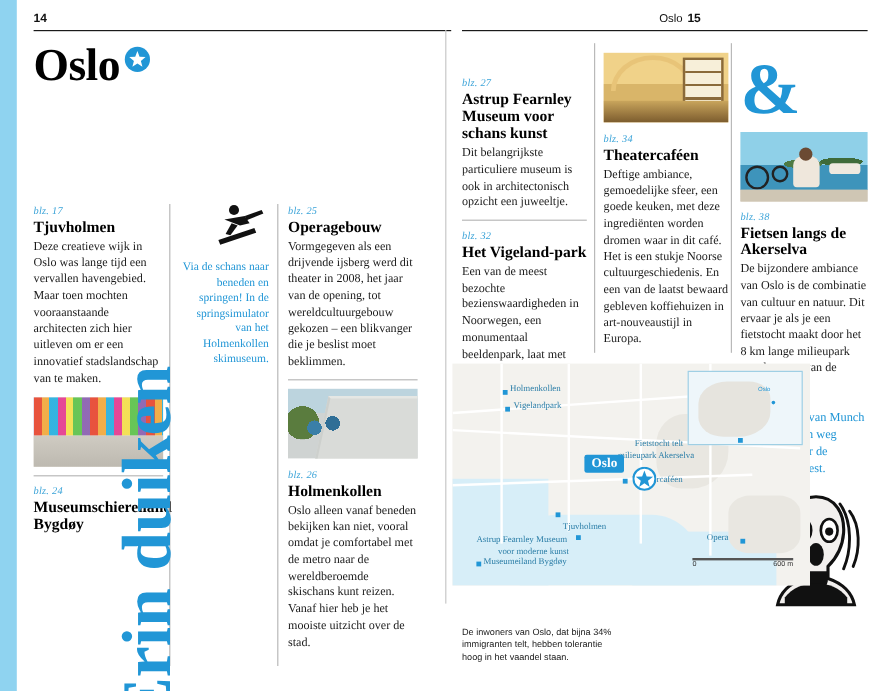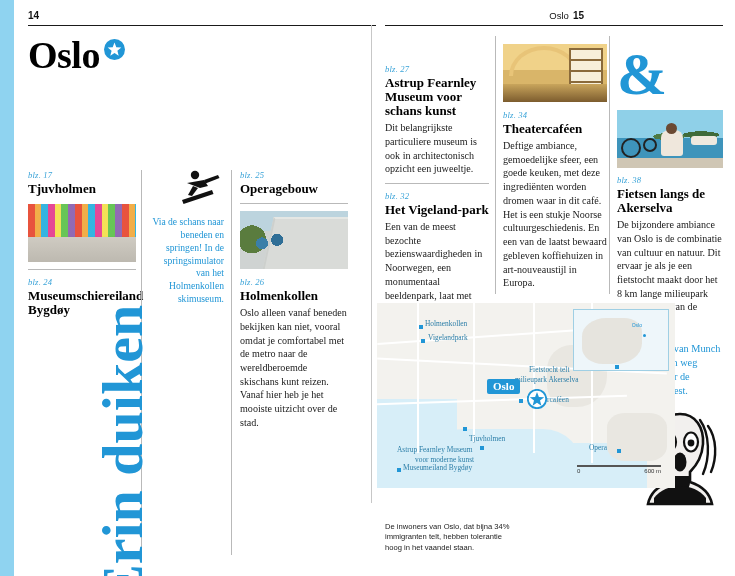--- a/index.html
+++ b/index.html
@@ -252,20 +252,21 @@
           <polygon points="7.5,0.6 9.3,5.3 14.3,5.6 10.4,8.8 11.7,13.7 7.5,10.9 3.3,13.7 4.6,8.8 0.7,5.6 5.7,5.3" fill="#ffffff"></polygon>
         </svg>
     </span>
   </div>
 
 
   <div class="col col1">
     <div>
       <div class="blz">blz. 17</div>
       <div class="entry-title">Tjuvholmen</div>
+      <div class="entry-body">Deze creatieve wijk in Oslo was lange tijd een vervallen havengebied. Maar toen mochten vooraanstaande architecten zich hier uitleven om er een innovatief stadslandschap van te maken.</div>
     </div>
     <div class="photo photo-mural" style="margin-top:8px">
       <div class="mural-art"></div>
       <div class="mural-figs"></div>
     </div>
     <div class="hr"></div>
     <div>
       <div class="blz">blz. 24</div>
       <div class="entry-title">Museumschiereiland Bygdøy</div>
     </div>
@@ -287,20 +288,21 @@
   </div>
 
   <div class="vert-text">Erin duiken</div>
 
   <div class="vsep" style="left:231px; top:170px; height:385px;"></div>
 
   <div class="col col3">
     <div>
       <div class="blz">blz. 25</div>
       <div class="entry-title">Operagebouw</div>
+      <div class="entry-body">Vormgegeven als een drijvende ijsberg werd dit theater in 2008, het jaar van de opening, tot wereldcultuurgebouw gekozen – een blikvanger die je beslist moet beklimmen.</div>
     </div>
     <div class="hr"></div>
     <div class="photo photo-opera">
       <div class="opera-trees"></div>
       <div class="opera-roof"></div>
       <div class="opera-people"></div>
     </div>
     <div style="height:8px"></div>
     <div>
       <div class="blz">blz. 26</div>

